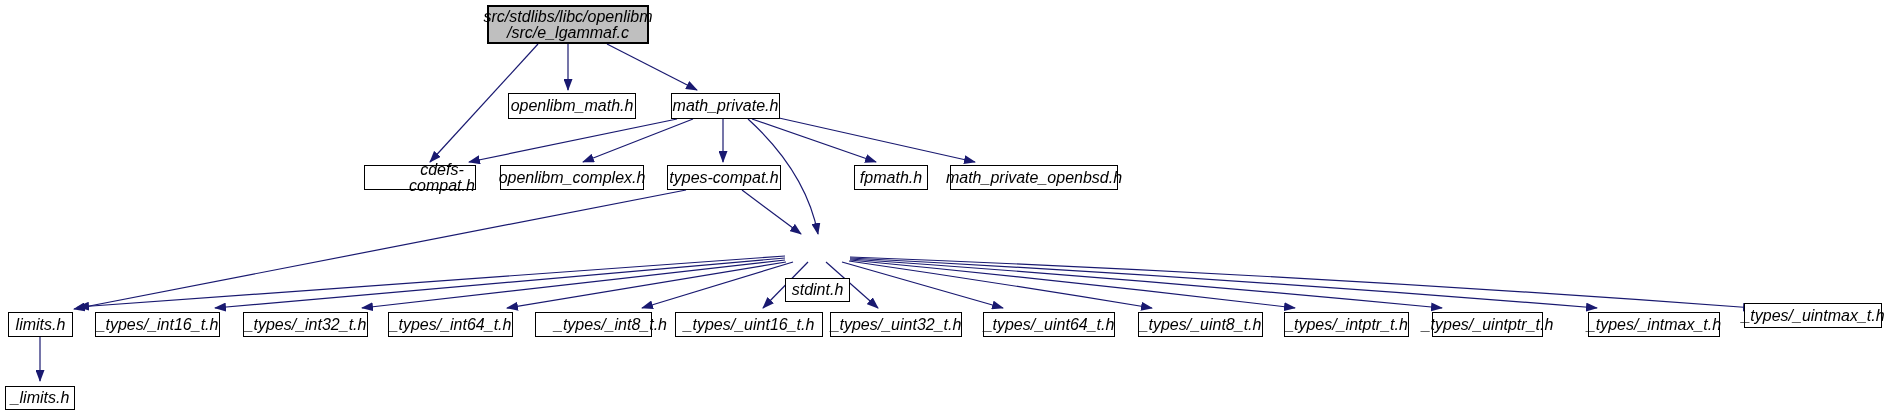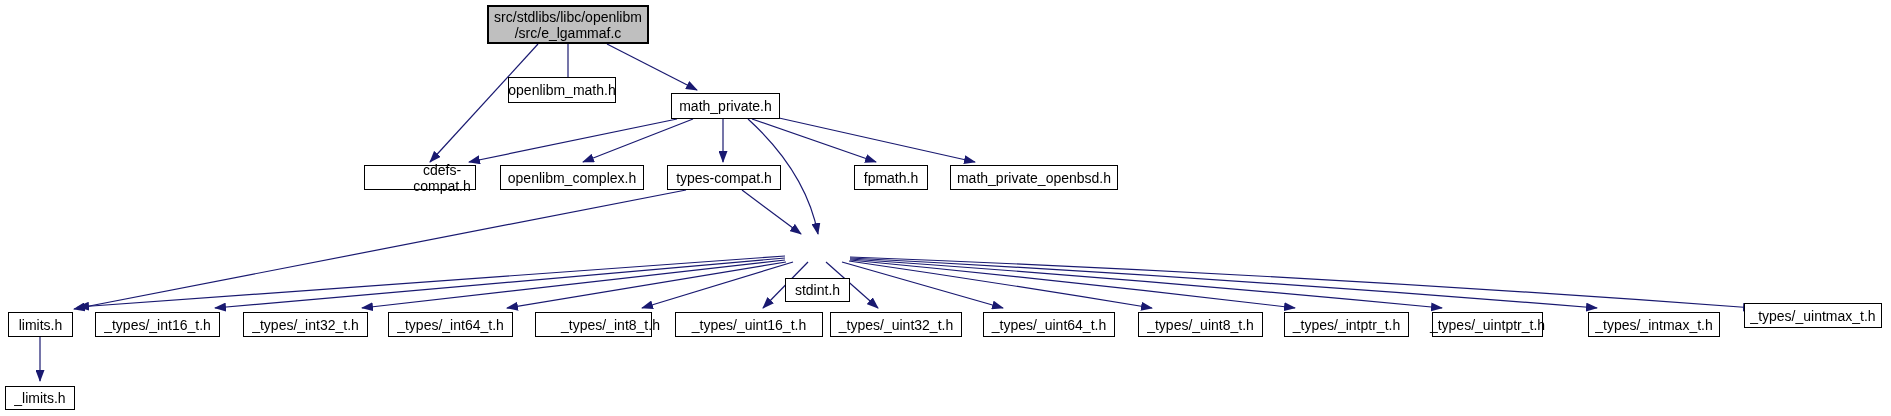--- a/index.html
+++ b/index.html
@@ -21,28 +21,29 @@
     top: 0;
     width: 1891px;
     height: 416px;
   }
   .node {
     position: absolute;
     box-sizing: border-box;
     background: #ffffff;
     border: 1px solid #000000;
     color: #000000;
-    font-size: 14px;
+    font-size: 16px;
     line-height: 16px;
     display: flex;
     align-items: center;
     justify-content: center;
     text-align: center;
     white-space: pre-line;
     cursor: pointer;
+    font-style: italic;
   }
   .node.root {
     background: #bfbfbf;
     border-width: 2px;
   }
 </style>
 </head>
 <body>
 
 <div id="canvas">
@@ -76,21 +77,21 @@
         <path d="M850,260 Q1070,281 1295,308" fill="none" stroke="#191970" stroke-width="1.2" marker-end="url(#arrowhead)"></path>
         <path d="M850,259 Q1140,279 1442,308" fill="none" stroke="#191970" stroke-width="1.2" marker-end="url(#arrowhead)"></path>
         <path d="M850,258 Q1215,277 1597,308" fill="none" stroke="#191970" stroke-width="1.2" marker-end="url(#arrowhead)"></path>
         <path d="M850,257 Q1295,274 1754,308" fill="none" stroke="#191970" stroke-width="1.2" marker-end="url(#arrowhead)"></path>
         <path d="M40,337 L40,381" fill="none" stroke="#191970" stroke-width="1.2" marker-end="url(#arrowhead)"></path>
       </g>
   </svg>
   <div id="nodes">
       <div class="node root" style="left: 487px; top: 5px; width: 162px; height: 39px;">src/stdlibs/libc/openlibm
 /src/e_lgammaf.c</div>
-      <div class="node" style="left: 508px; top: 77px; width: 108px; height: 26px;">openlibm_math.h</div>
+      <div class="node" style="left: 508px; top: 93px; width: 128px; height: 26px;">openlibm_math.h</div>
       <div class="node" style="left: 671px; top: 93px; width: 109px; height: 26px;">math_private.h</div>
       <div class="node" style="left: 364px; top: 165px; width: 112px; height: 25px; padding-left: 44px;">cdefs-compat.h</div>
       <div class="node" style="left: 500px; top: 165px; width: 144px; height: 25px;">openlibm_complex.h</div>
       <div class="node" style="left: 667px; top: 165px; width: 114px; height: 25px;">types-compat.h</div>
       <div class="node" style="left: 854px; top: 165px; width: 74px; height: 25px;">fpmath.h</div>
       <div class="node" style="left: 950px; top: 165px; width: 168px; height: 25px;">math_private_openbsd.h</div>
       <div class="node" style="left: 785px; top: 238px; width: 65px; height: 24px; margin-top: 40px;">stdint.h</div>
       <div class="node" style="left: 8px; top: 312px; width: 65px; height: 25px;">limits.h</div>
       <div class="node" style="left: 95px; top: 312px; width: 125px; height: 25px;">_types/_int16_t.h</div>
       <div class="node" style="left: 243px; top: 312px; width: 125px; height: 25px;">_types/_int32_t.h</div>

